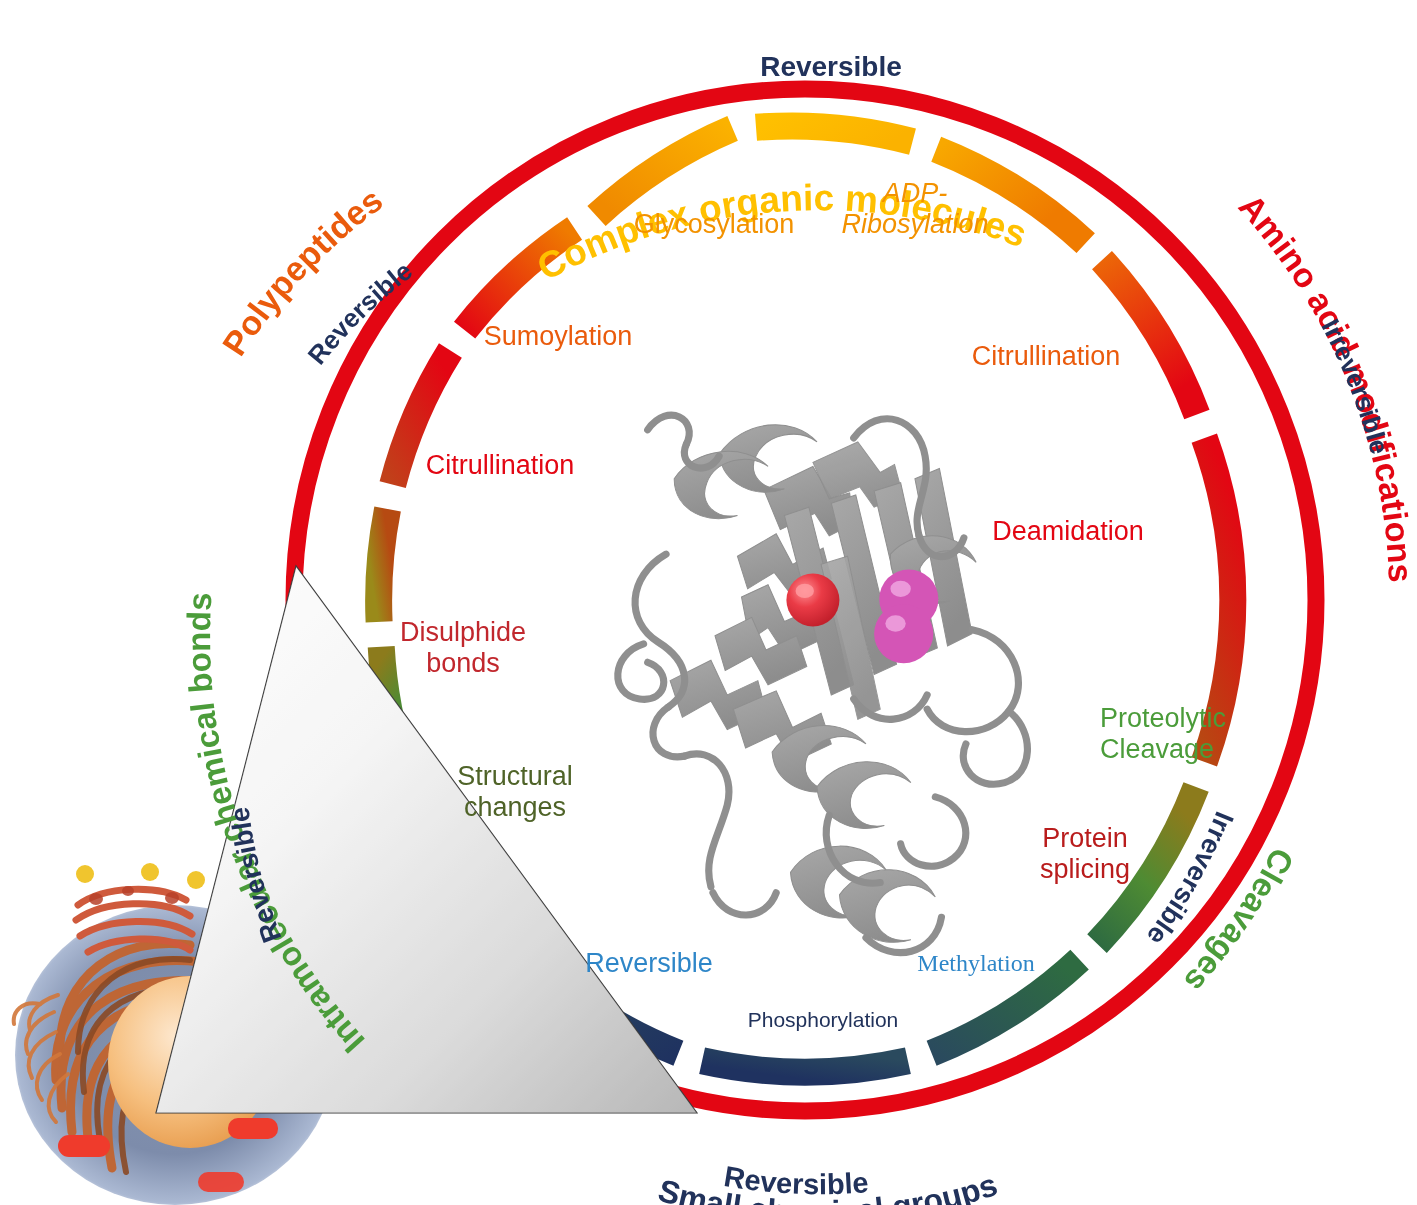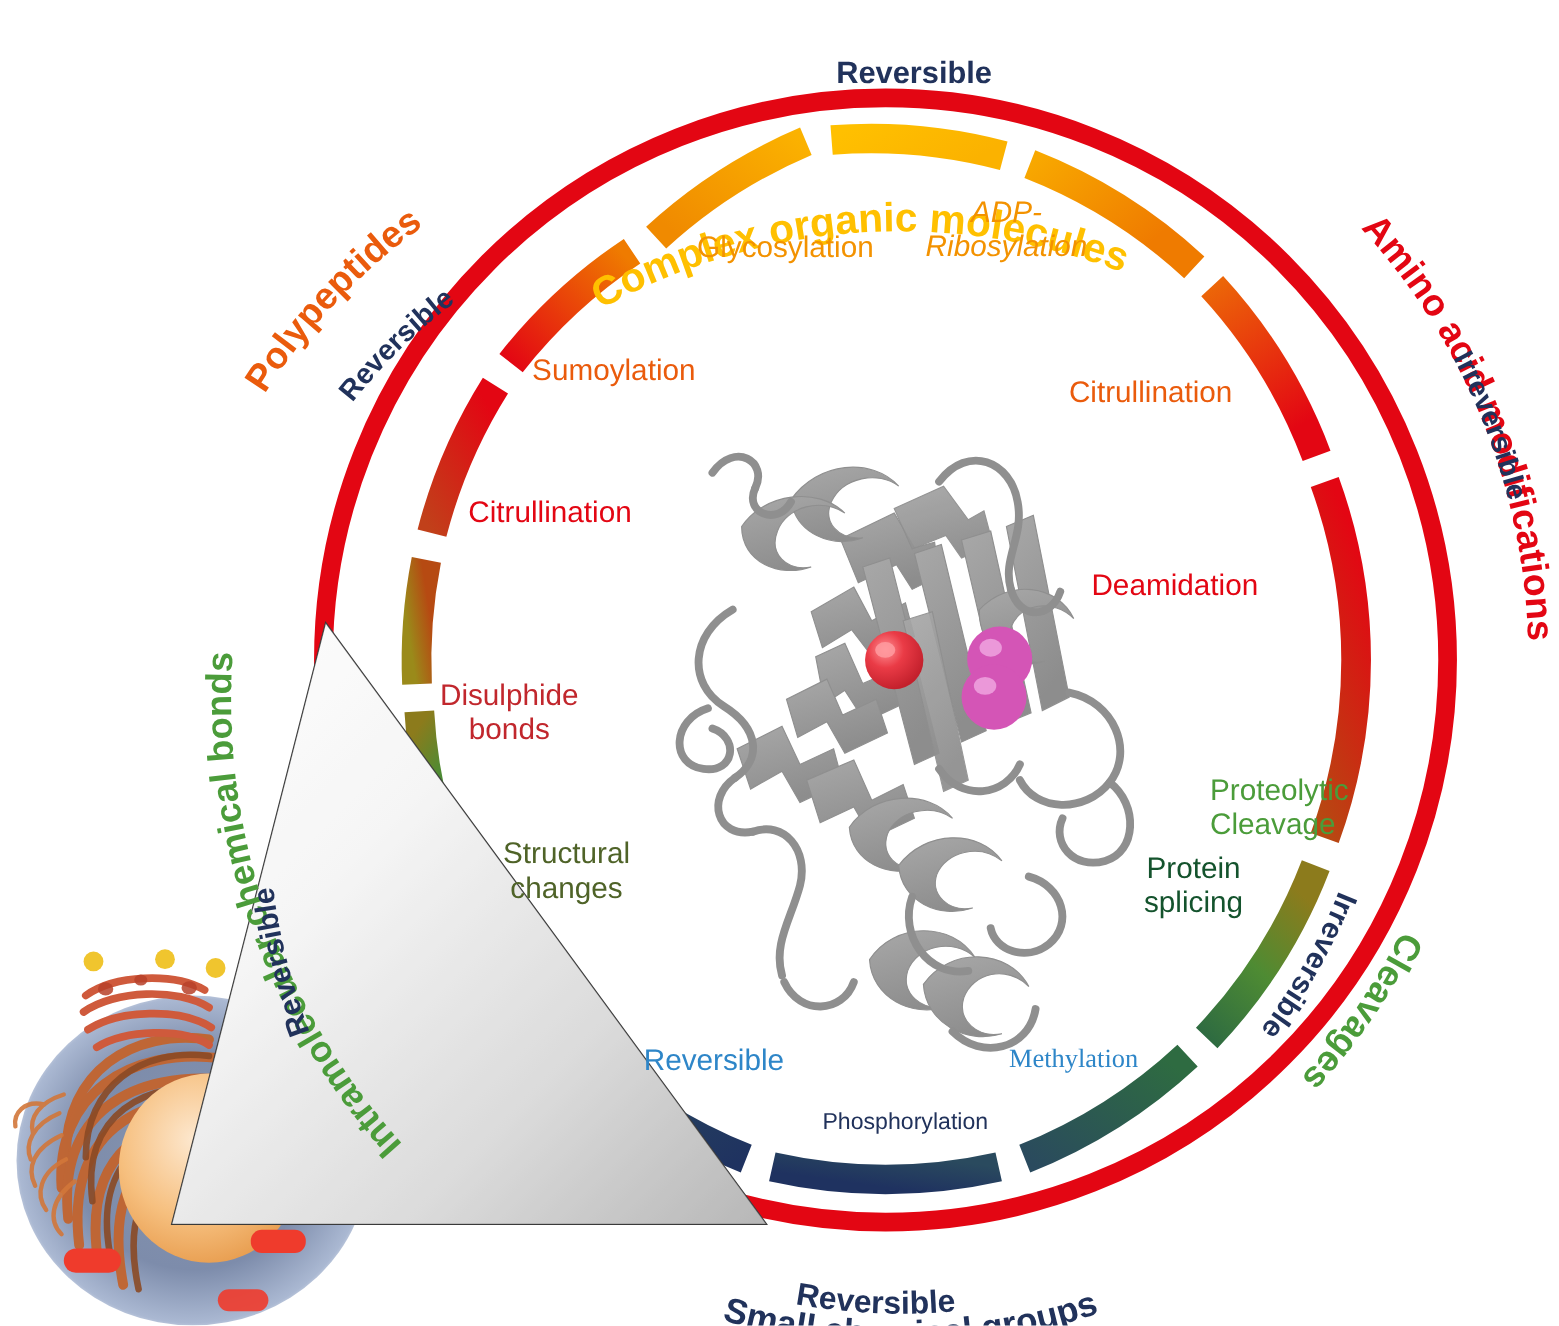--- a/index.html
+++ b/index.html
@@ -310,21 +310,21 @@
   <div class="lbl ctr" style="left:915px;top:209px;font-size:27px;color:#F39200;text-align:center;font-style:italic;">ADP-
 Ribosylation</div>
 
   <div class="lbl ctr" style="left:1046px;top:357px;font-size:27px;color:#EA5B0C;">Citrullination</div>
 
   <div class="lbl ctr" style="left:1068px;top:532px;font-size:27px;color:#E30613;">Deamidation</div>
 
   <div class="lbl ctr" style="left:1163px;top:734px;font-size:27px;color:#4B9C3A;text-align:left;">Proteolytic
 Cleavage</div>
 
-  <div class="lbl ctr" style="left:1085px;top:805px;font-size:27px;color:#14532d;text-align:center;">Protein
+  <div class="lbl ctr" style="left:1085px;top:854px;font-size:27px;color:#b91c1c;text-align:center;">Protein
 splicing</div>
 
   <div class="lbl ctr" style="left:976px;top:964px;font-size:24px;color:#2E86C8;font-family:Liberation Serif, serif;">Methylation</div>
 
   <div class="lbl ctr" style="left:823px;top:1020px;font-size:21px;color:#21325B;">Phosphorylation</div>
 
   <div class="lbl ctr" style="left:649px;top:964px;font-size:27px;color:#2E86C8;">Reversible</div>
 
   <div class="lbl ctr" style="left:463px;top:648px;font-size:27px;color:#C1272D;text-align:center;">Disulphide
 bonds</div>

